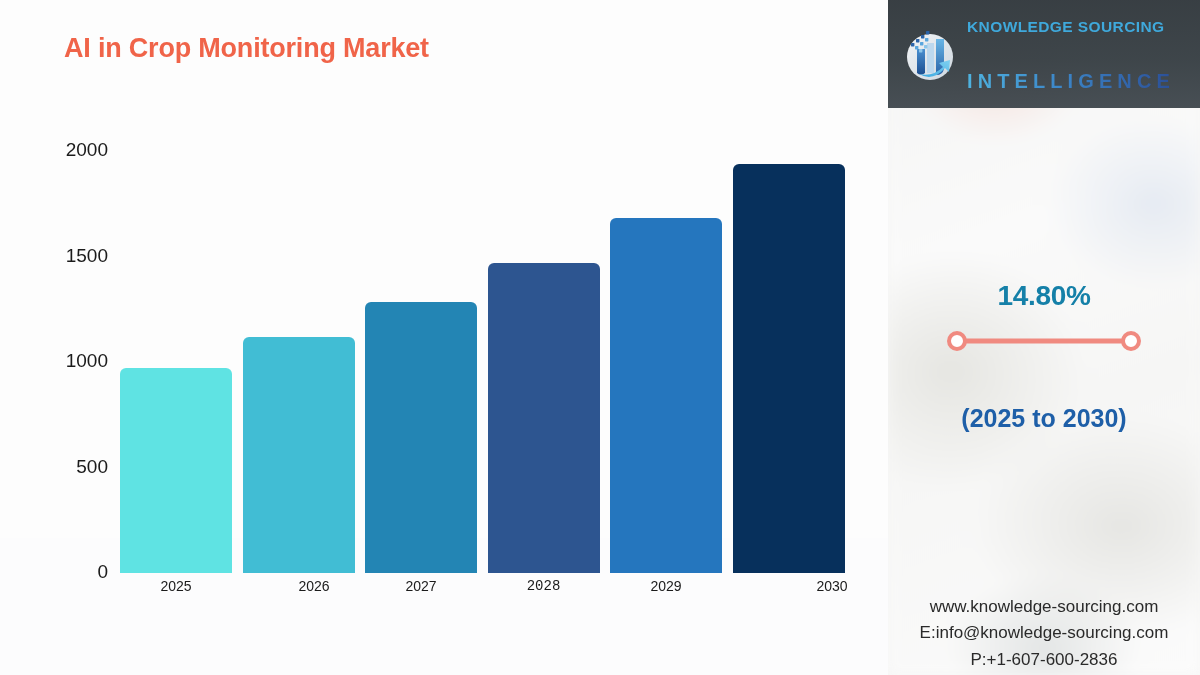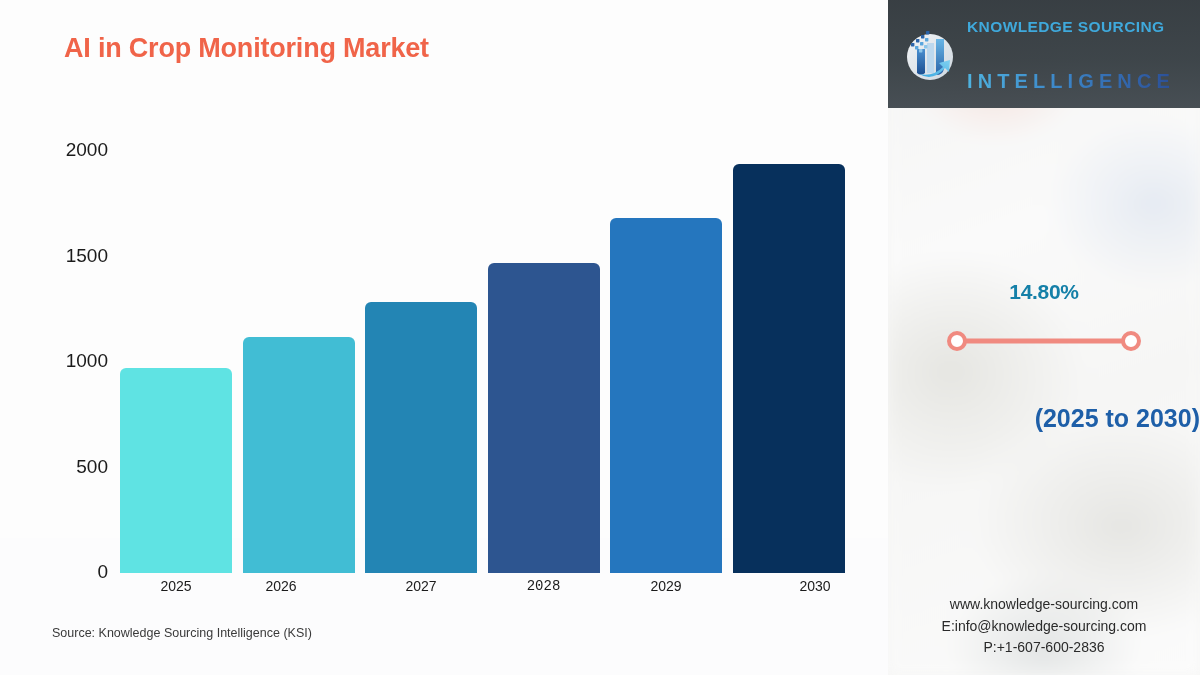--- a/index.html
+++ b/index.html
@@ -112,40 +112,40 @@
   .logo-l2 {
     font-size:20px; font-weight:bold; letter-spacing:5.1px;
     background:linear-gradient(90deg,#4FB3E0 0%, #3C86C8 45%, #2B4E96 100%);
     -webkit-background-clip:text; background-clip:text;
     -webkit-text-fill-color:transparent; color:#3C86C8;
     white-space:nowrap;
   }
 
   .cagr-value {
     position:absolute; left:0; top:280px; width:312px;
-    text-align:center; font-size:21px; font-weight:bold;
+    text-align:center; font-size:28px; font-weight:bold;
     color:#1580A8; letter-spacing:-0.3px;
   }
   .cagr-connector {
     position:absolute; left:0; top:331px; width:312px; height:20px;
   }
   .cagr-label {
     position:absolute; left:0; top:366px; width:312px;
     text-align:center; font-size:25px; font-weight:bold;
     color:#1E5FA8; line-height:1.42;
   }
   .cagr-period {
     position:absolute; left:0; top:404px; width:312px;
-    text-align:right; font-size:25px; font-weight:bold;
+    text-align:center; font-size:25px; font-weight:bold;
     color:#1E5FA8;
   }
 
   .contact {
     position:absolute; left:0; top:594px; width:312px;
-    text-align:center; font-size:14px; color:#2a2a2a; line-height:1.55;
+    text-align:center; font-size:17px; color:#2a2a2a; line-height:1.55;
   }
   .contact div { white-space:nowrap; }
 </style>
 </head>
 <body>
 
 <div class="page">
 
   <div class="chart-panel">
 
@@ -163,32 +163,31 @@
         </div>
         <div class="ytick" style="left: 0px; width: 108px; top: 256.5px;">
           <span>1500</span>
         </div>
         <div class="ytick" style="left: 0px; width: 108px; top: 151px;">
           <span>2000</span>
         </div>
         <div class="bar" title="2025: 971" style="left: 120px; width: 112px; top: 368.119px; height: 204.881px; background: rgb(95, 227, 227);"></div>
         <div class="xlabel" style="left: 120px; width: 112px;">2025</div>
         <div class="bar" title="2026: 1119" style="left: 242.5px; width: 112px; top: 336.891px; height: 236.109px; background: rgb(65, 189, 212);"></div>
-        <div class="xlabel" style="left: 225px; width: 112px;">2026</div>
+        <div class="xlabel" style="left: 258px; width: 112px;">2026</div>
         <div class="bar" title="2027: 1286" style="left: 365px; width: 112px; top: 301.654px; height: 271.346px; background: rgb(35, 133, 180);"></div>
         <div class="xlabel" style="left: 365px; width: 112px; text-align: center;">2027</div>
         <div class="bar" title="2028: 1467" style="left: 487.5px; width: 112px; top: 263.463px; height: 309.537px; background: rgb(45, 85, 144);"></div>
         <div class="xlabel" style="left: 487.5px; width: 112px; font-family: Liberation Mono, monospace;">2028</div>
         <div class="bar" title="2029: 1681" style="left: 610px; width: 112px; top: 218.309px; height: 354.691px; background: rgb(37, 118, 190);"></div>
         <div class="xlabel" style="left: 610px; width: 112px;">2029</div>
         <div class="bar" title="2030: 1938" style="left: 732.5px; width: 112px; top: 164.082px; height: 408.918px; background: rgb(7, 48, 92);"></div>
-        <div class="xlabel" style="left: 759px; width: 112px; text-align: center;">2030</div>
+        <div class="xlabel" style="left: 776px; width: 112px; text-align: center;">2030</div>
       </div>
 
-    <div class="source">Source: Knowledge Sourcing Intelligence (KSI)</div>
   </div>
 
   <div class="side-panel">
     <div class="side-bg"></div>
     <div class="side-topband"></div>
 
     <div class="logo-wrap">
       <div class="logo-mark">
         <svg viewBox="0 0 56 56" width="56" height="56" aria-hidden="true">
           <defs>

